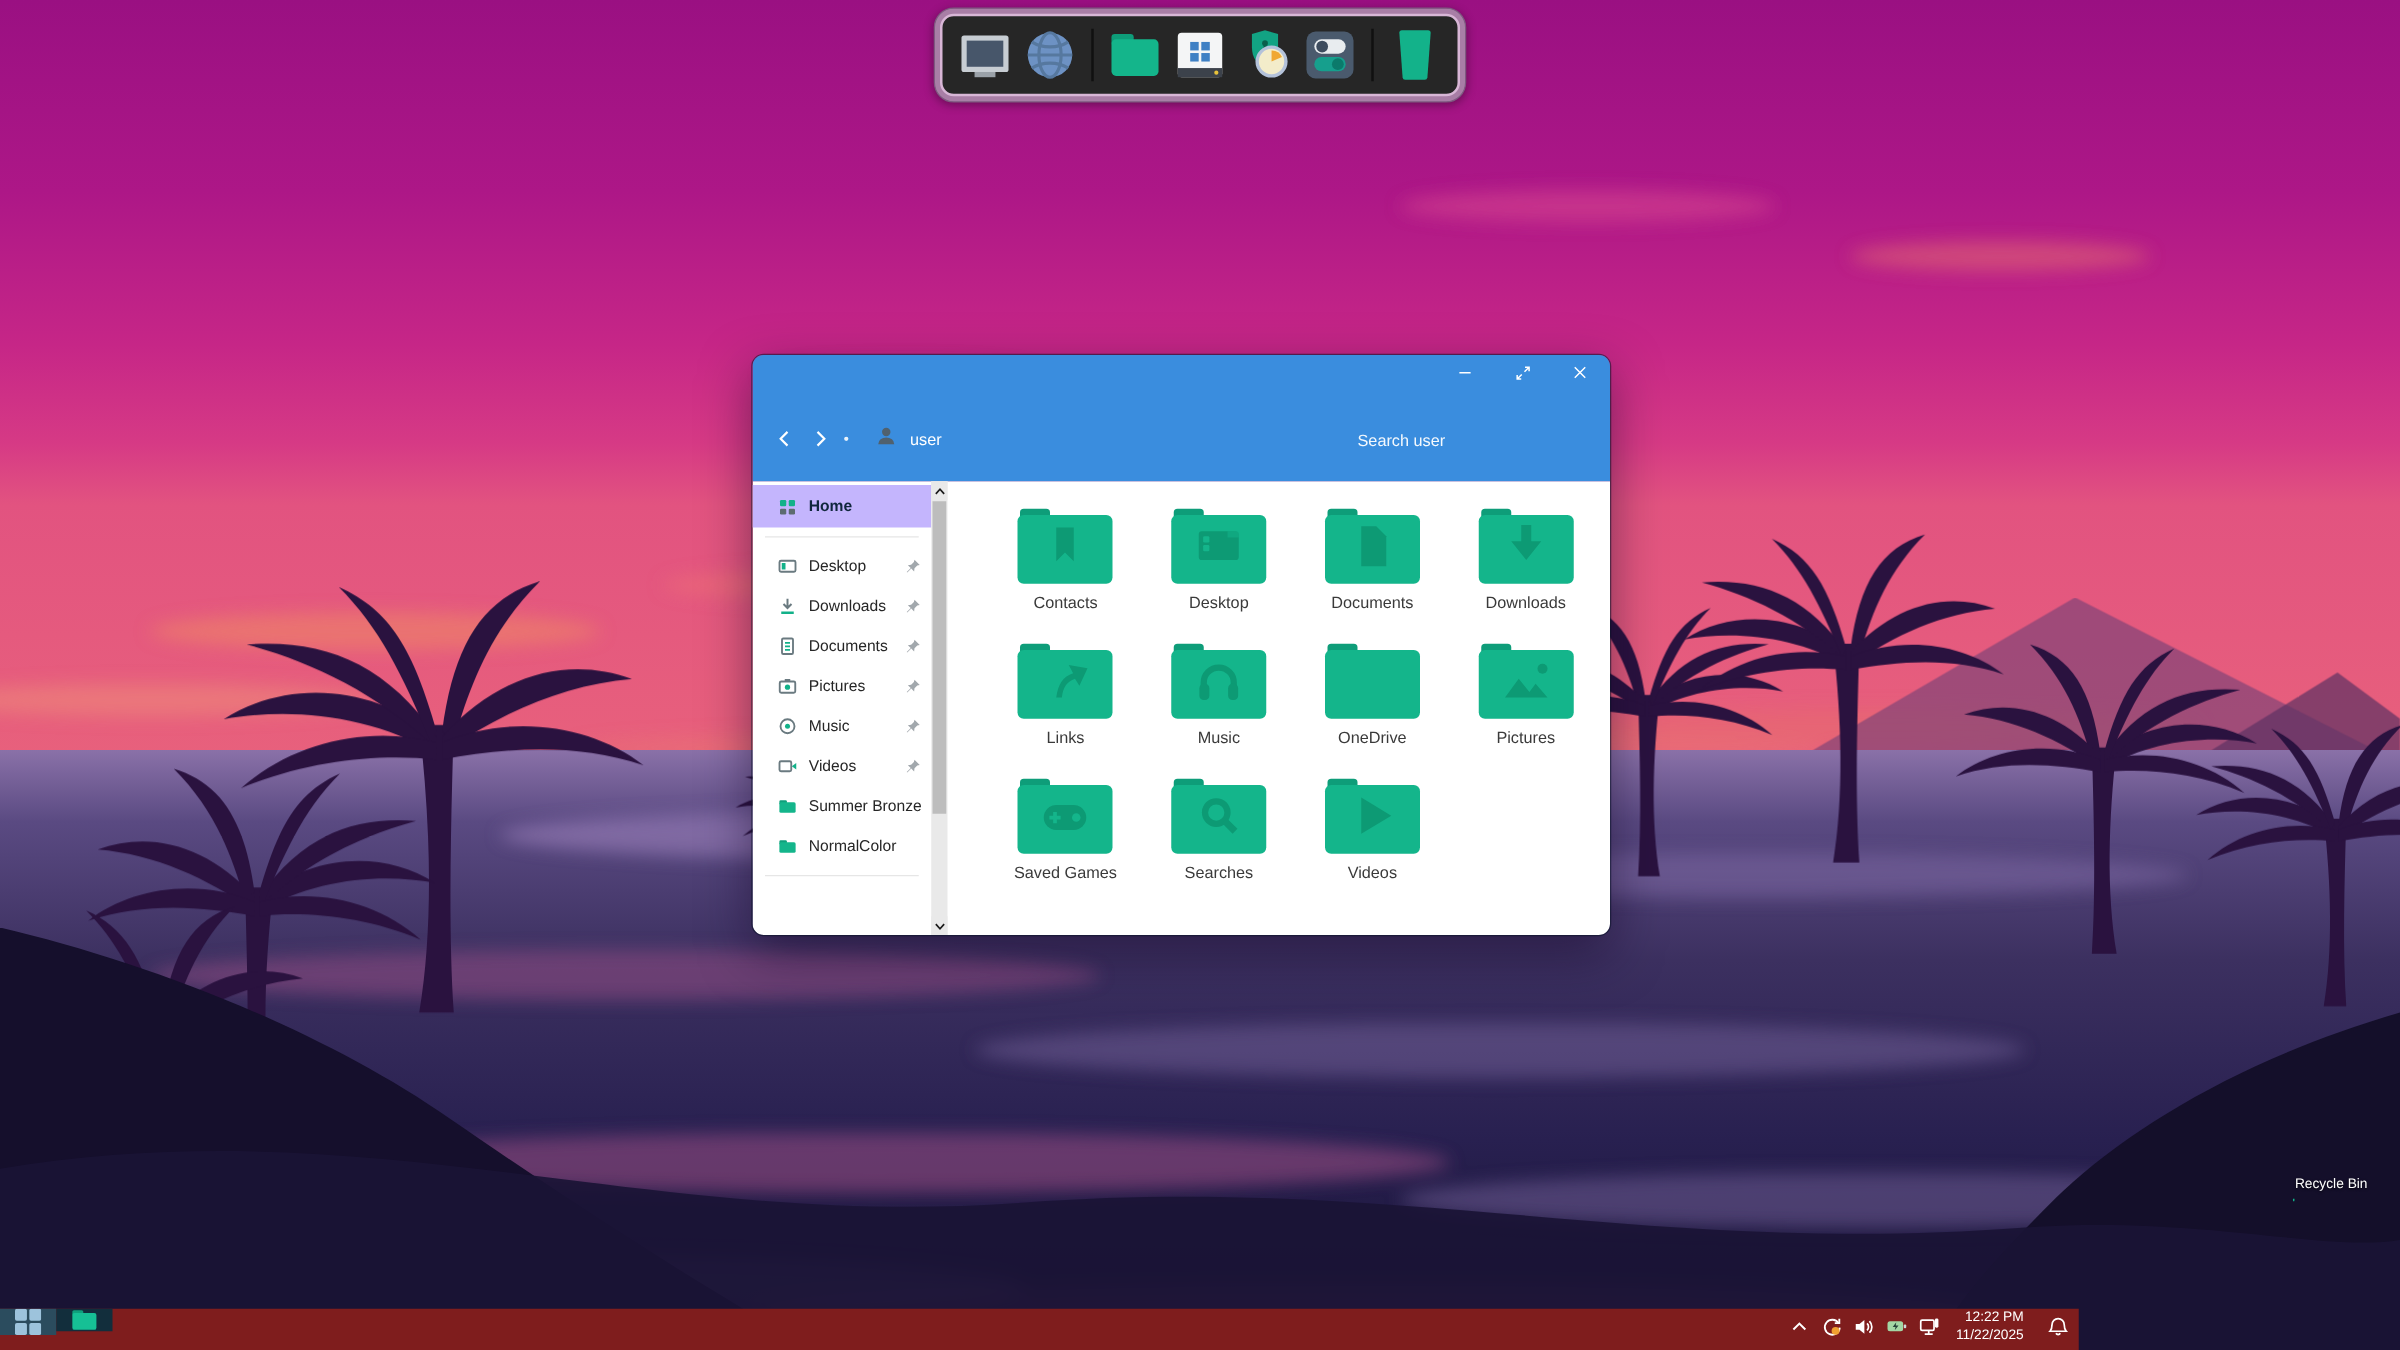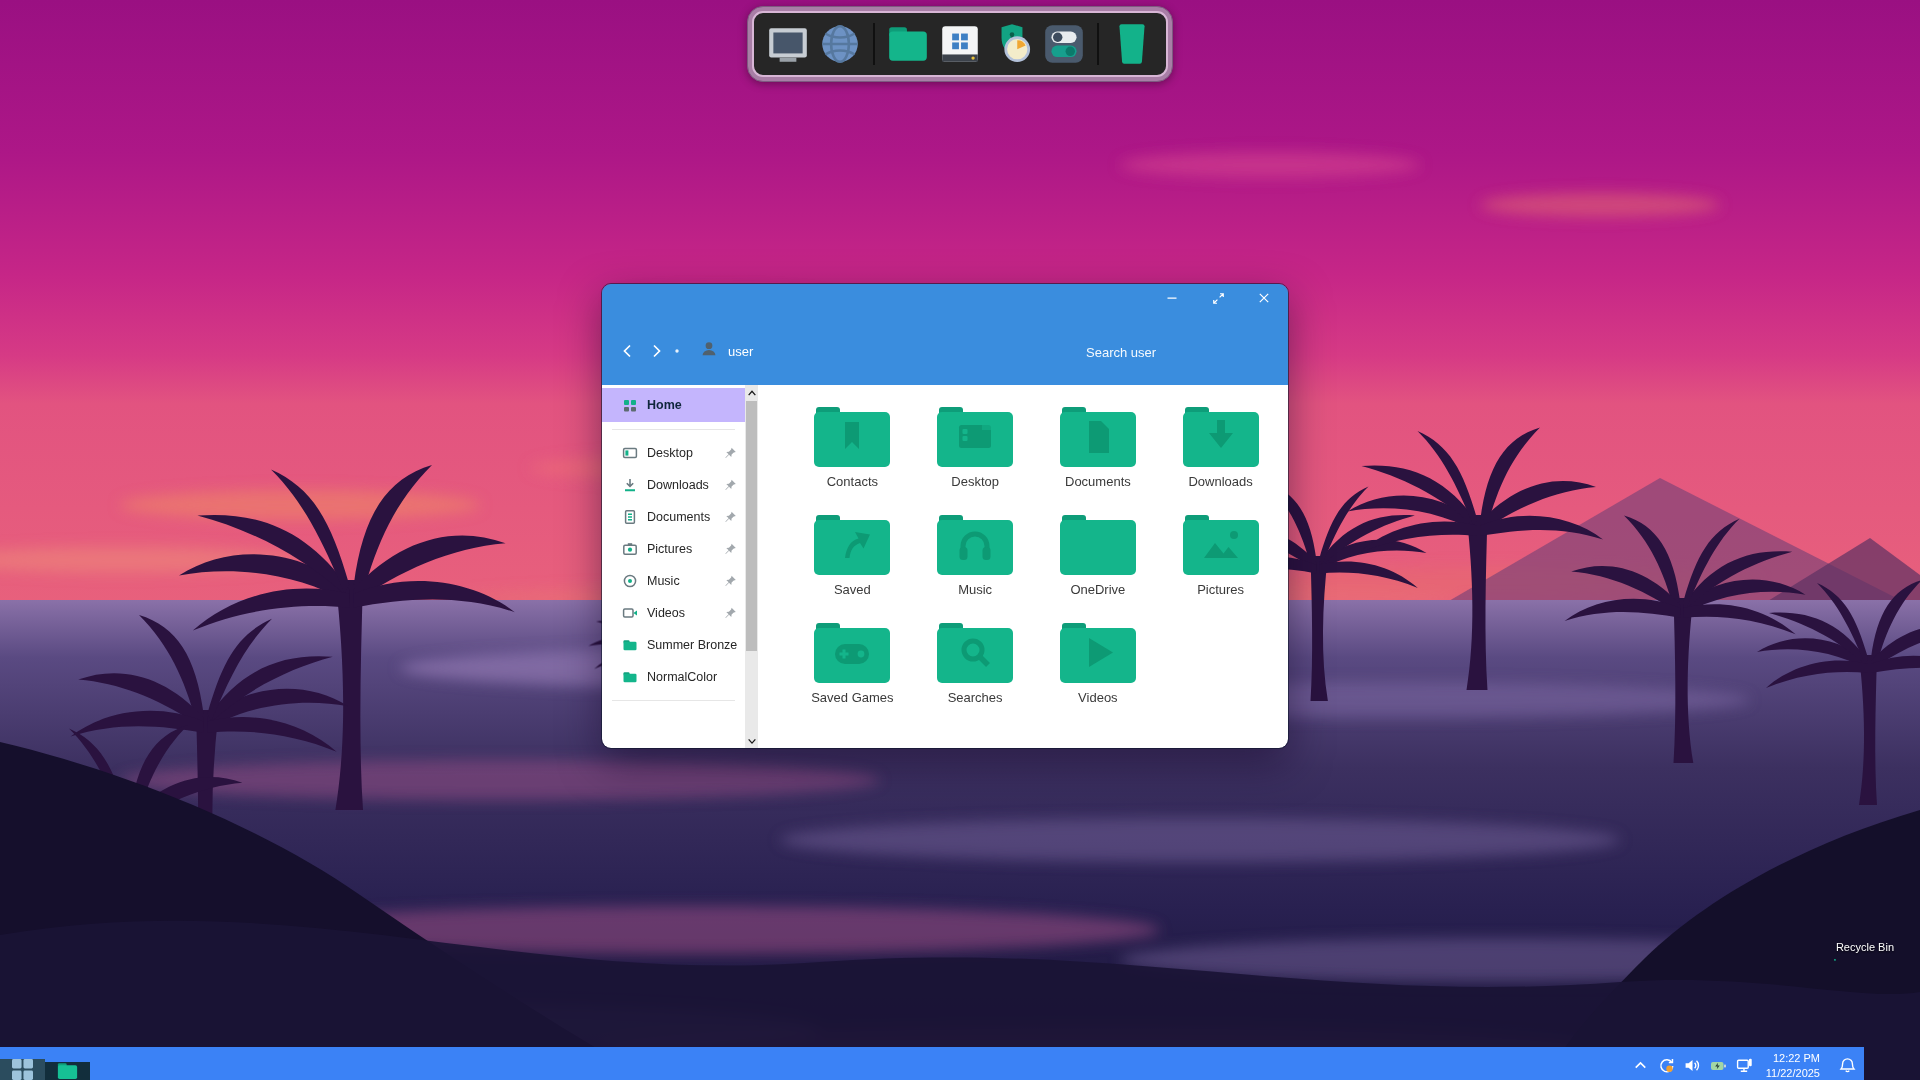--- a/index.html
+++ b/index.html
@@ -54,22 +54,22 @@
   .fitem svg{width:82px;height:64px;}
   .flabel{margin-top:5px;font-size:13px;color:#3a3a3a;}
 
   
   .recycle{position:absolute;left:1834px;top:938px;width:60px;display:flex;flex-direction:row;
     align-items:flex-start;cursor:pointer;}
   .recycle svg{width:42px;height:44px;}
   .recycle .rlabel{margin-top:3px;font-size:11px;color:#fff;text-shadow:0 1px 2px rgba(0,0,0,.8);white-space:nowrap;}
 
   
-  .taskbar{position:absolute;left:0;bottom:0;width:1864px;height:33px;background:#3b82f6;
-    display:flex;align-items:flex-end;}
+  .taskbar{position:absolute;left:0;bottom:0;width:1663px;height:33px;background:#7f1d1d;
+    display:flex;align-items:flex-start;}
   .tb-btn{width:45px;display:flex;align-items:center;justify-content:center;cursor:pointer;}
   .tb-start{background:#2b4c5e;}
   .tb-explorer{background:#122e3c;}
   .tb-spacer{flex:1;}
   .tray{display:flex;align-items:center;gap:9px;padding-right:8px;}
   .tray-icon{width:17px;height:17px;display:flex;align-items:center;justify-content:center;cursor:pointer;}
   .clock{color:#fff;font-size:11px;line-height:1.3;text-align:right;cursor:default;margin:0 4px;}
   .bell{margin-left:6px;}
 </style>
 </head>
@@ -420,21 +420,21 @@
                 <path d="M36 15 h8 v13 h8 L40 43 28 28 h8 z" fill="#0d9a74"></path>
               </svg>
               <div class="flabel">Downloads</div>
             </div>
             <div class="fitem">
               <svg viewBox="0 0 80 64">
                 <rect x="4" y="2" width="24" height="12" rx="3" fill="#0e9d79"></rect>
                 <rect x="2" y="7" width="76" height="55" rx="5" fill="#14b58b"></rect>
                 <path d="M33 45 c1.5-11 5.5-17 13.5-19.5 l-3.5-6.5 15 2.5 -6.5 14 -3.5-5.5 c-6.5 2.5-9.5 6.5-10.5 15 z" fill="#0d9a74"></path>
               </svg>
-              <div class="flabel">Saved</div>
+              <div class="flabel">Links</div>
             </div>
             <div class="fitem">
               <svg viewBox="0 0 80 64">
                 <rect x="4" y="2" width="24" height="12" rx="3" fill="#0e9d79"></rect>
                 <rect x="2" y="7" width="76" height="55" rx="5" fill="#14b58b"></rect>
                 <path d="M28 39 v-6 a12 12 0 0 1 24 0 v6" fill="none" stroke="#0d9a74" stroke-width="5"></path>
                 <rect x="24.5" y="34" width="8" height="13" rx="3.5" fill="#0d9a74"></rect>
                 <rect x="47.5" y="34" width="8" height="13" rx="3.5" fill="#0d9a74"></rect>
               </svg>
               <div class="flabel">Music</div>

